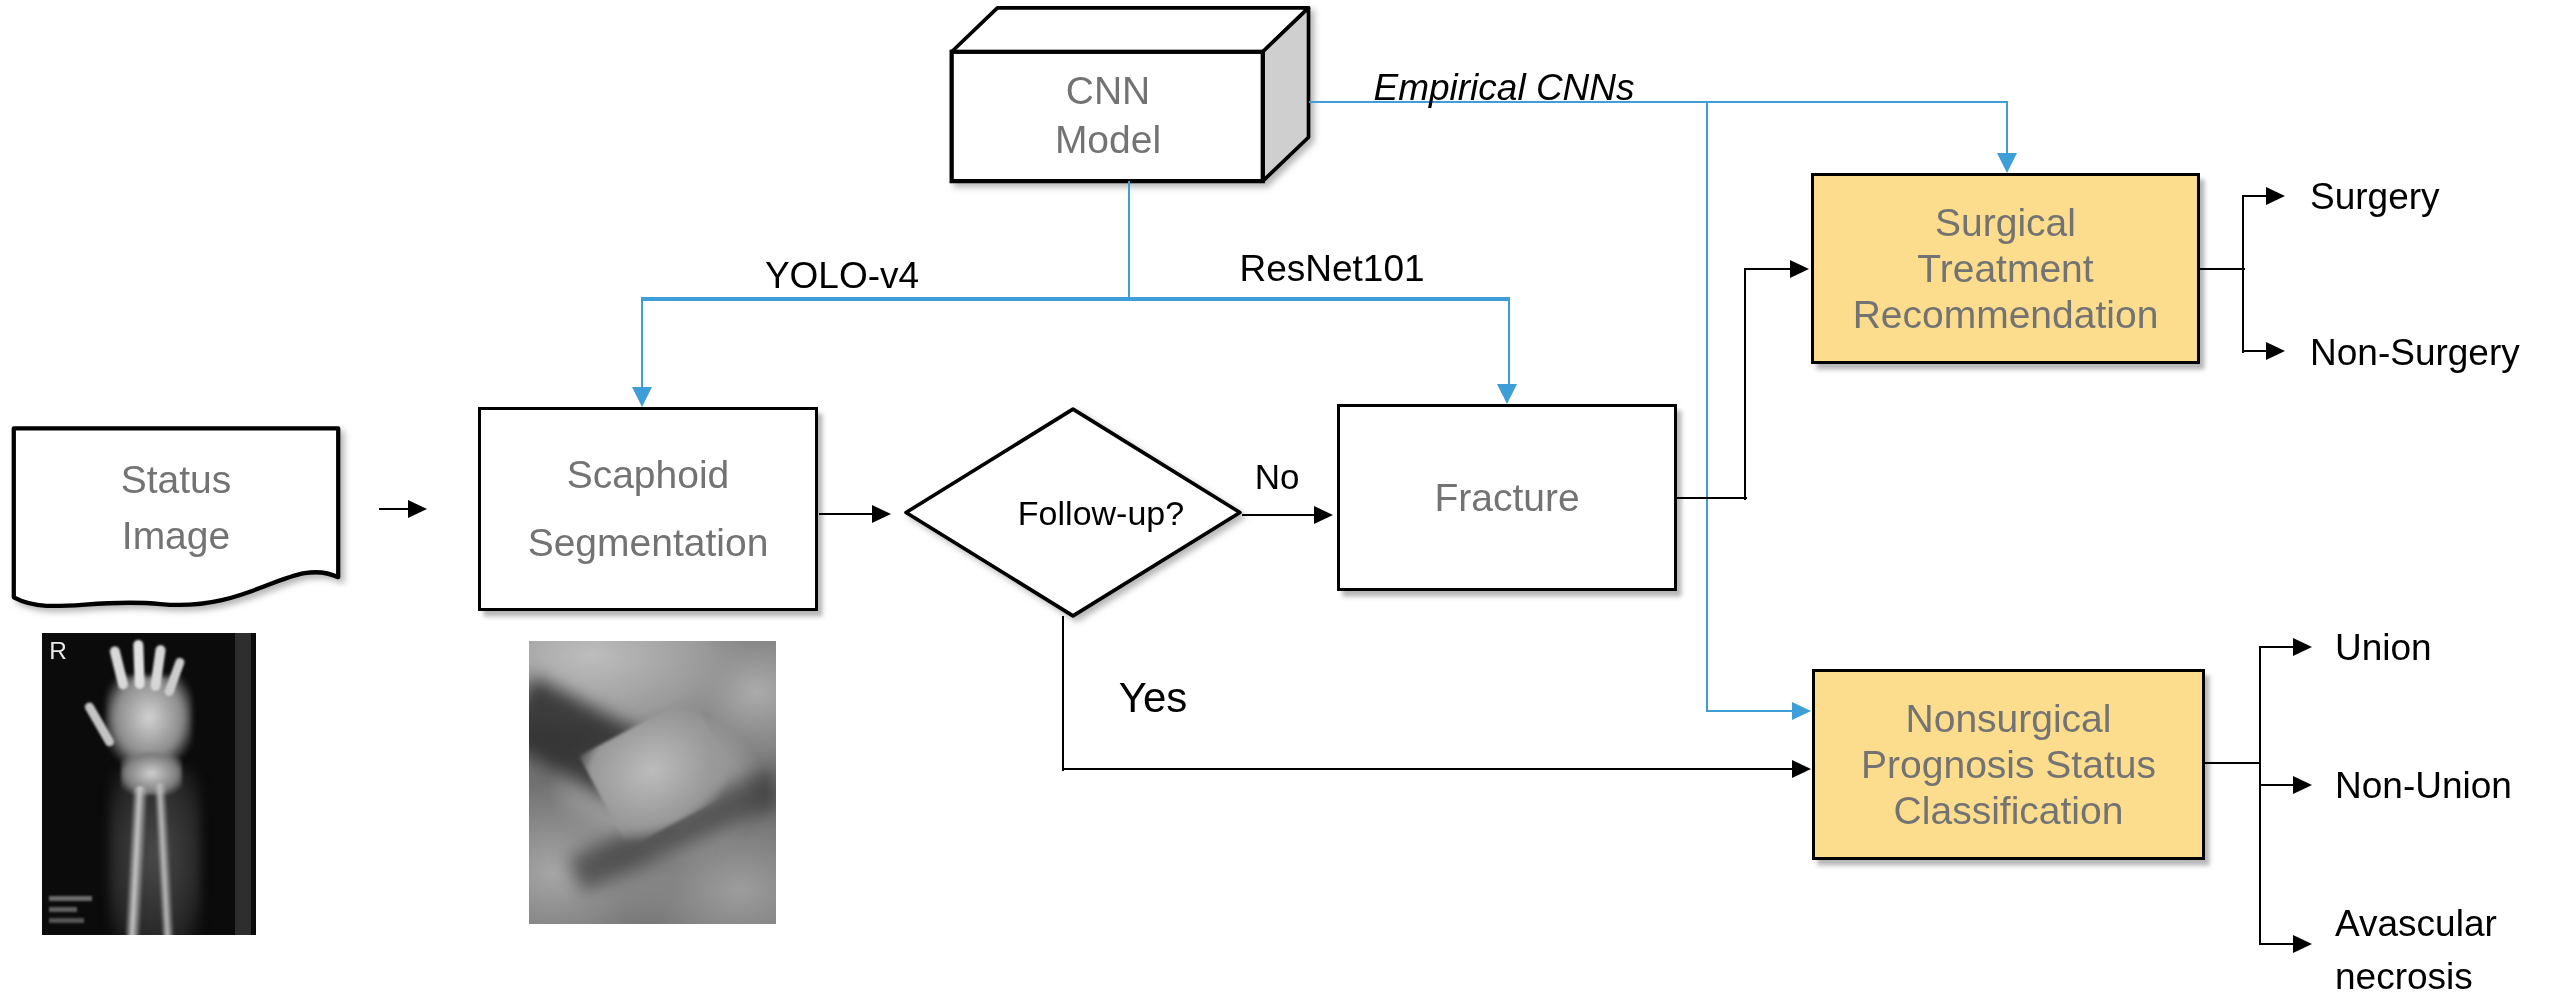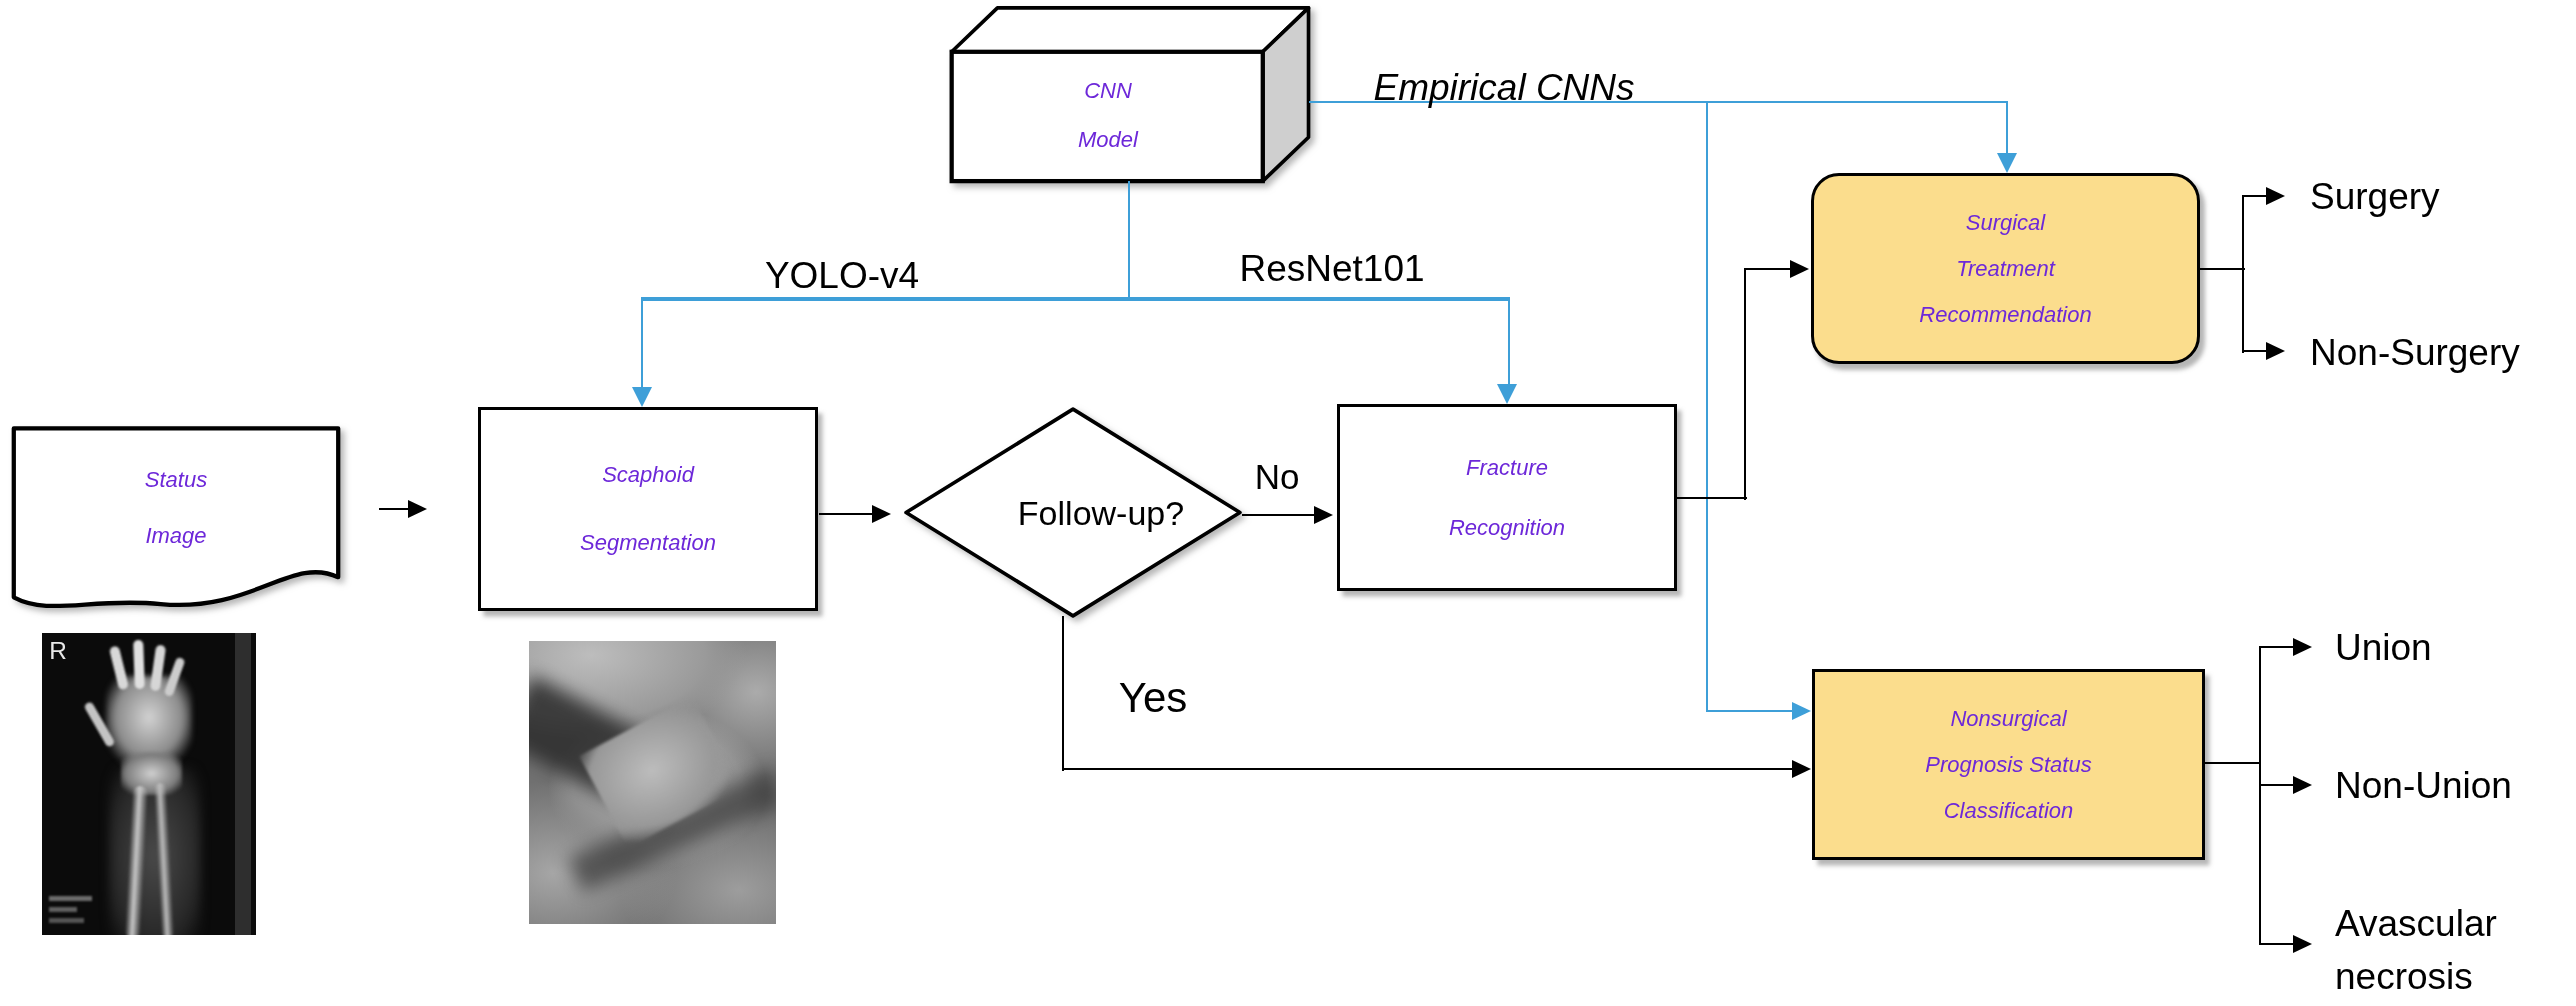--- a/index.html
+++ b/index.html
@@ -14,21 +14,21 @@
     position:relative;width:2576px;height:1007px;background:#ffffff;overflow:hidden;
     font-family:"Liberation Sans", sans-serif;color:#000;
   }
   
   .node{
     position:absolute;background:#fff;border:3.1px solid var(--ink);box-sizing:border-box;
     display:flex;flex-direction:column;align-items:center;justify-content:center;text-align:center;
     box-shadow:4.9px 5.5px 4.3px rgba(110,110,110,.5);
   }
   .node.yellow{background:var(--yellow);}
-  .nlbl{font-size:22px;color:#6d28d9;white-space:nowrap;font-style:italic;}
+  .nlbl{font-size:39px;color:#737373;white-space:nowrap;}
   .lh98 .nlbl{line-height:60px;}
   .lh76 .nlbl{line-height:46px;}
   
   .h,.v{position:absolute;background:var(--ink);}
   .h{height:2.4px;} .v{width:2.4px;}
   .h.blue,.v.blue{background:var(--blue);}
   .h.thick{height:3.7px;}
   .arr-r{position:absolute;width:0;height:0;border-top:9.2px solid transparent;border-bottom:9.2px solid transparent;border-left:19.5px solid var(--ink);}
   .arr-r.blue{border-left-color:var(--blue);}
   .arr-d{position:absolute;width:0;height:0;border-left:10.4px solid transparent;border-right:10.4px solid transparent;border-top:20px solid var(--blue);}
@@ -116,29 +116,28 @@
     </svg>
   </div>
   <div class="edge-label" style="left:1073px;top:513px;font-size:34px;margin-left:28px;">Follow-up?</div>
 
   <div class="h" style="left:1242px;top:514px;width:73px;"></div>
   <div class="arr-r" style="left:1314px;top:506px;"></div>
   <div class="edge-label" style="left:1277px;top:477px;font-size:35px;text-align:right;">No</div>
 
   <div class="node lh98" style="left:1337px;top:404px;width:340px;height:187px;">
     <div class="nlbl">Fracture</div>
-    <div class="nlbl">Recognition</div>
   </div>
 
   <div class="h" style="left:1677px;top:497px;width:70px;"></div>
   <div class="v" style="left:1744px;top:268px;height:232px;"></div>
   <div class="h" style="left:1744px;top:268px;width:50px;"></div>
   <div class="arr-r" style="left:1790px;top:260px;"></div>
 
-  <div class="node yellow lh76" style="left:1811px;top:173px;width:389px;height:191px;border-radius:28px;">
+  <div class="node yellow lh76" style="left:1811px;top:173px;width:389px;height:191px;">
     <div class="nlbl">Surgical</div>
     <div class="nlbl">Treatment</div>
     <div class="nlbl">Recommendation</div>
   </div>
 
   <div class="h" style="left:2200px;top:268px;width:45px;"></div>
   <div class="v" style="left:2242px;top:195px;height:158px;"></div>
   <div class="h" style="left:2242px;top:195px;width:27px;"></div>
   <div class="arr-r" style="left:2266px;top:187px;"></div>
   <div class="h" style="left:2242px;top:350px;width:27px;"></div>

